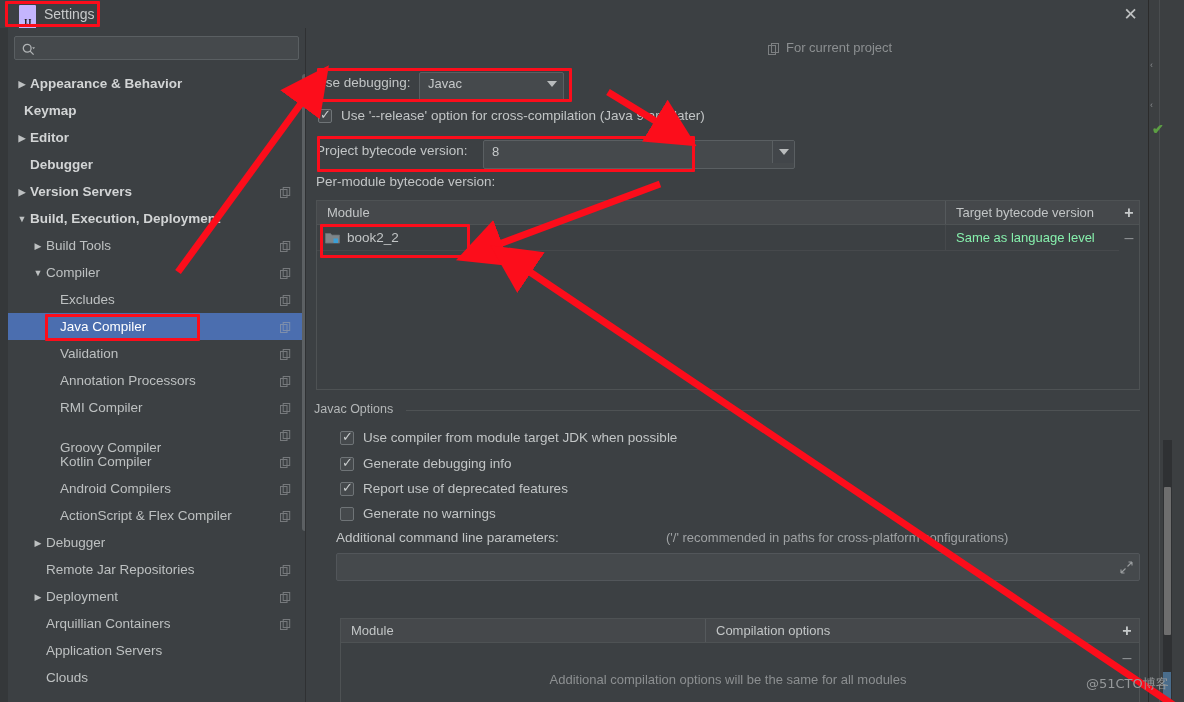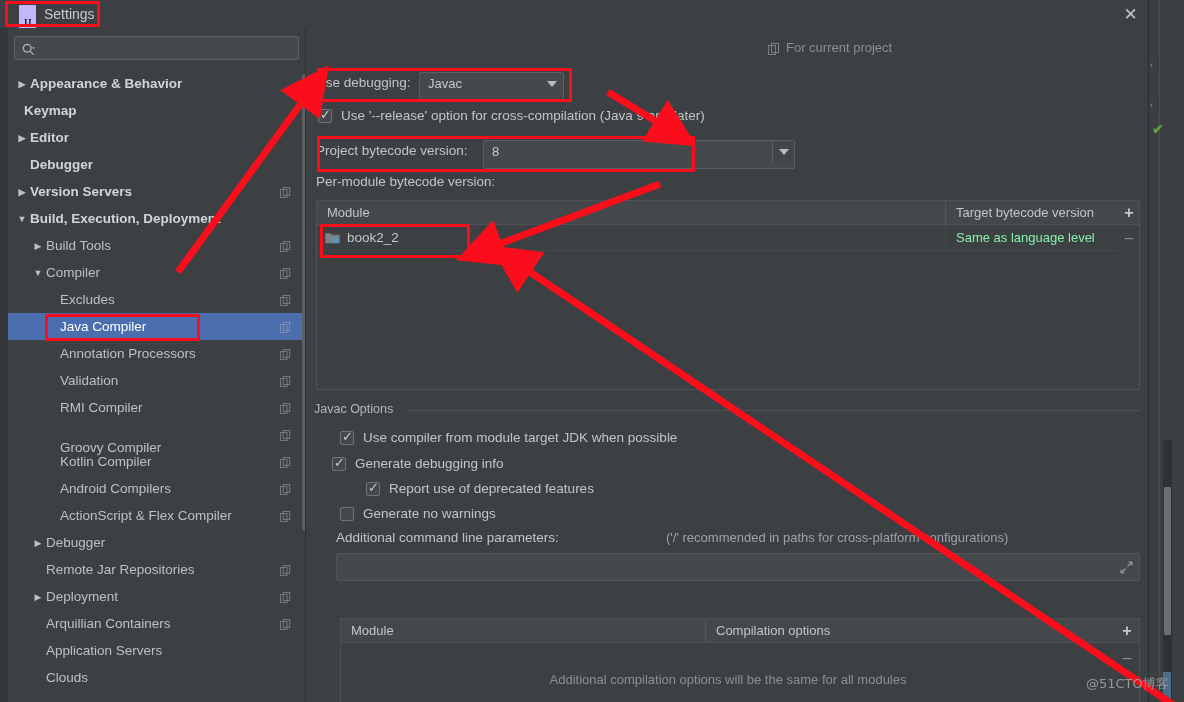--- a/index.html
+++ b/index.html
@@ -226,22 +226,22 @@
   .group-title {
     position: absolute; left: 8px; top: 374px; font-size: 12.5px; color: #b4b7b8;
     background: #3c4043; padding-right: 8px; white-space: nowrap;
   }
   .group-line {
     position: absolute; left: 100px; top: 382px; width: 734px; height: 1px;
     background: #4e5254;
   }
 
   .opt1 { left: 34px; top: 402px; }
-  .opt2 { left: 26px; top: 428px; }
-  .opt3 { left: 34px; top: 453px; margin-left: 26px; }
+  .opt2 { left: 34px; top: 428px; }
+  .opt3 { left: 34px; top: 453px; }
   .opt4 { left: 34px; top: 478px; }
 
   .addparams-label { position: absolute; left: 30px; top: 502px; }
   .addparams-hint {
     position: absolute; left: 360px; top: 502px;
     font-size: 13px; color: #9fa2a4; white-space: nowrap;
   }
   .addparams-field {
     position: absolute; left: 30px; top: 525px; width: 804px; height: 28px;
     background: #45494c; border: 1px solid #52565a; border-radius: 2px;
@@ -408,28 +408,28 @@
               </svg></span>
           </div>
           <div class="tree-row selected">
             <span class="tree-label" style="left: 52px;">Java Compiler</span>
             <span class="copy-badge"><svg viewBox="0 0 11 11" width="11" height="11">
                 <rect x="0.5" y="2.5" width="6.5" height="8" fill="none" stroke="#a6a9ab" stroke-width="1"></rect>
                 <rect x="3.2" y="0.5" width="6.5" height="8" fill="none" stroke="#a6a9ab" stroke-width="1"></rect>
               </svg></span>
           </div>
           <div class="tree-row">
+            <span class="tree-label" style="left: 52px;">Validation</span>
+            <span class="copy-badge"><svg viewBox="0 0 11 11" width="11" height="11">
+                <rect x="0.5" y="2.5" width="6.5" height="8" fill="none" stroke="#a6a9ab" stroke-width="1"></rect>
+                <rect x="3.2" y="0.5" width="6.5" height="8" fill="none" stroke="#a6a9ab" stroke-width="1"></rect>
+              </svg></span>
+          </div>
+          <div class="tree-row">
             <span class="tree-label" style="left: 52px;">Annotation Processors</span>
-            <span class="copy-badge"><svg viewBox="0 0 11 11" width="11" height="11">
-                <rect x="0.5" y="2.5" width="6.5" height="8" fill="none" stroke="#a6a9ab" stroke-width="1"></rect>
-                <rect x="3.2" y="0.5" width="6.5" height="8" fill="none" stroke="#a6a9ab" stroke-width="1"></rect>
-              </svg></span>
-          </div>
-          <div class="tree-row">
-            <span class="tree-label" style="left: 52px;">Validation</span>
             <span class="copy-badge"><svg viewBox="0 0 11 11" width="11" height="11">
                 <rect x="0.5" y="2.5" width="6.5" height="8" fill="none" stroke="#a6a9ab" stroke-width="1"></rect>
                 <rect x="3.2" y="0.5" width="6.5" height="8" fill="none" stroke="#a6a9ab" stroke-width="1"></rect>
               </svg></span>
           </div>
           <div class="tree-row">
             <span class="tree-label" style="left: 52px;">RMI Compiler</span>
             <span class="copy-badge"><svg viewBox="0 0 11 11" width="11" height="11">
                 <rect x="0.5" y="2.5" width="6.5" height="8" fill="none" stroke="#a6a9ab" stroke-width="1"></rect>
                 <rect x="3.2" y="0.5" width="6.5" height="8" fill="none" stroke="#a6a9ab" stroke-width="1"></rect>

